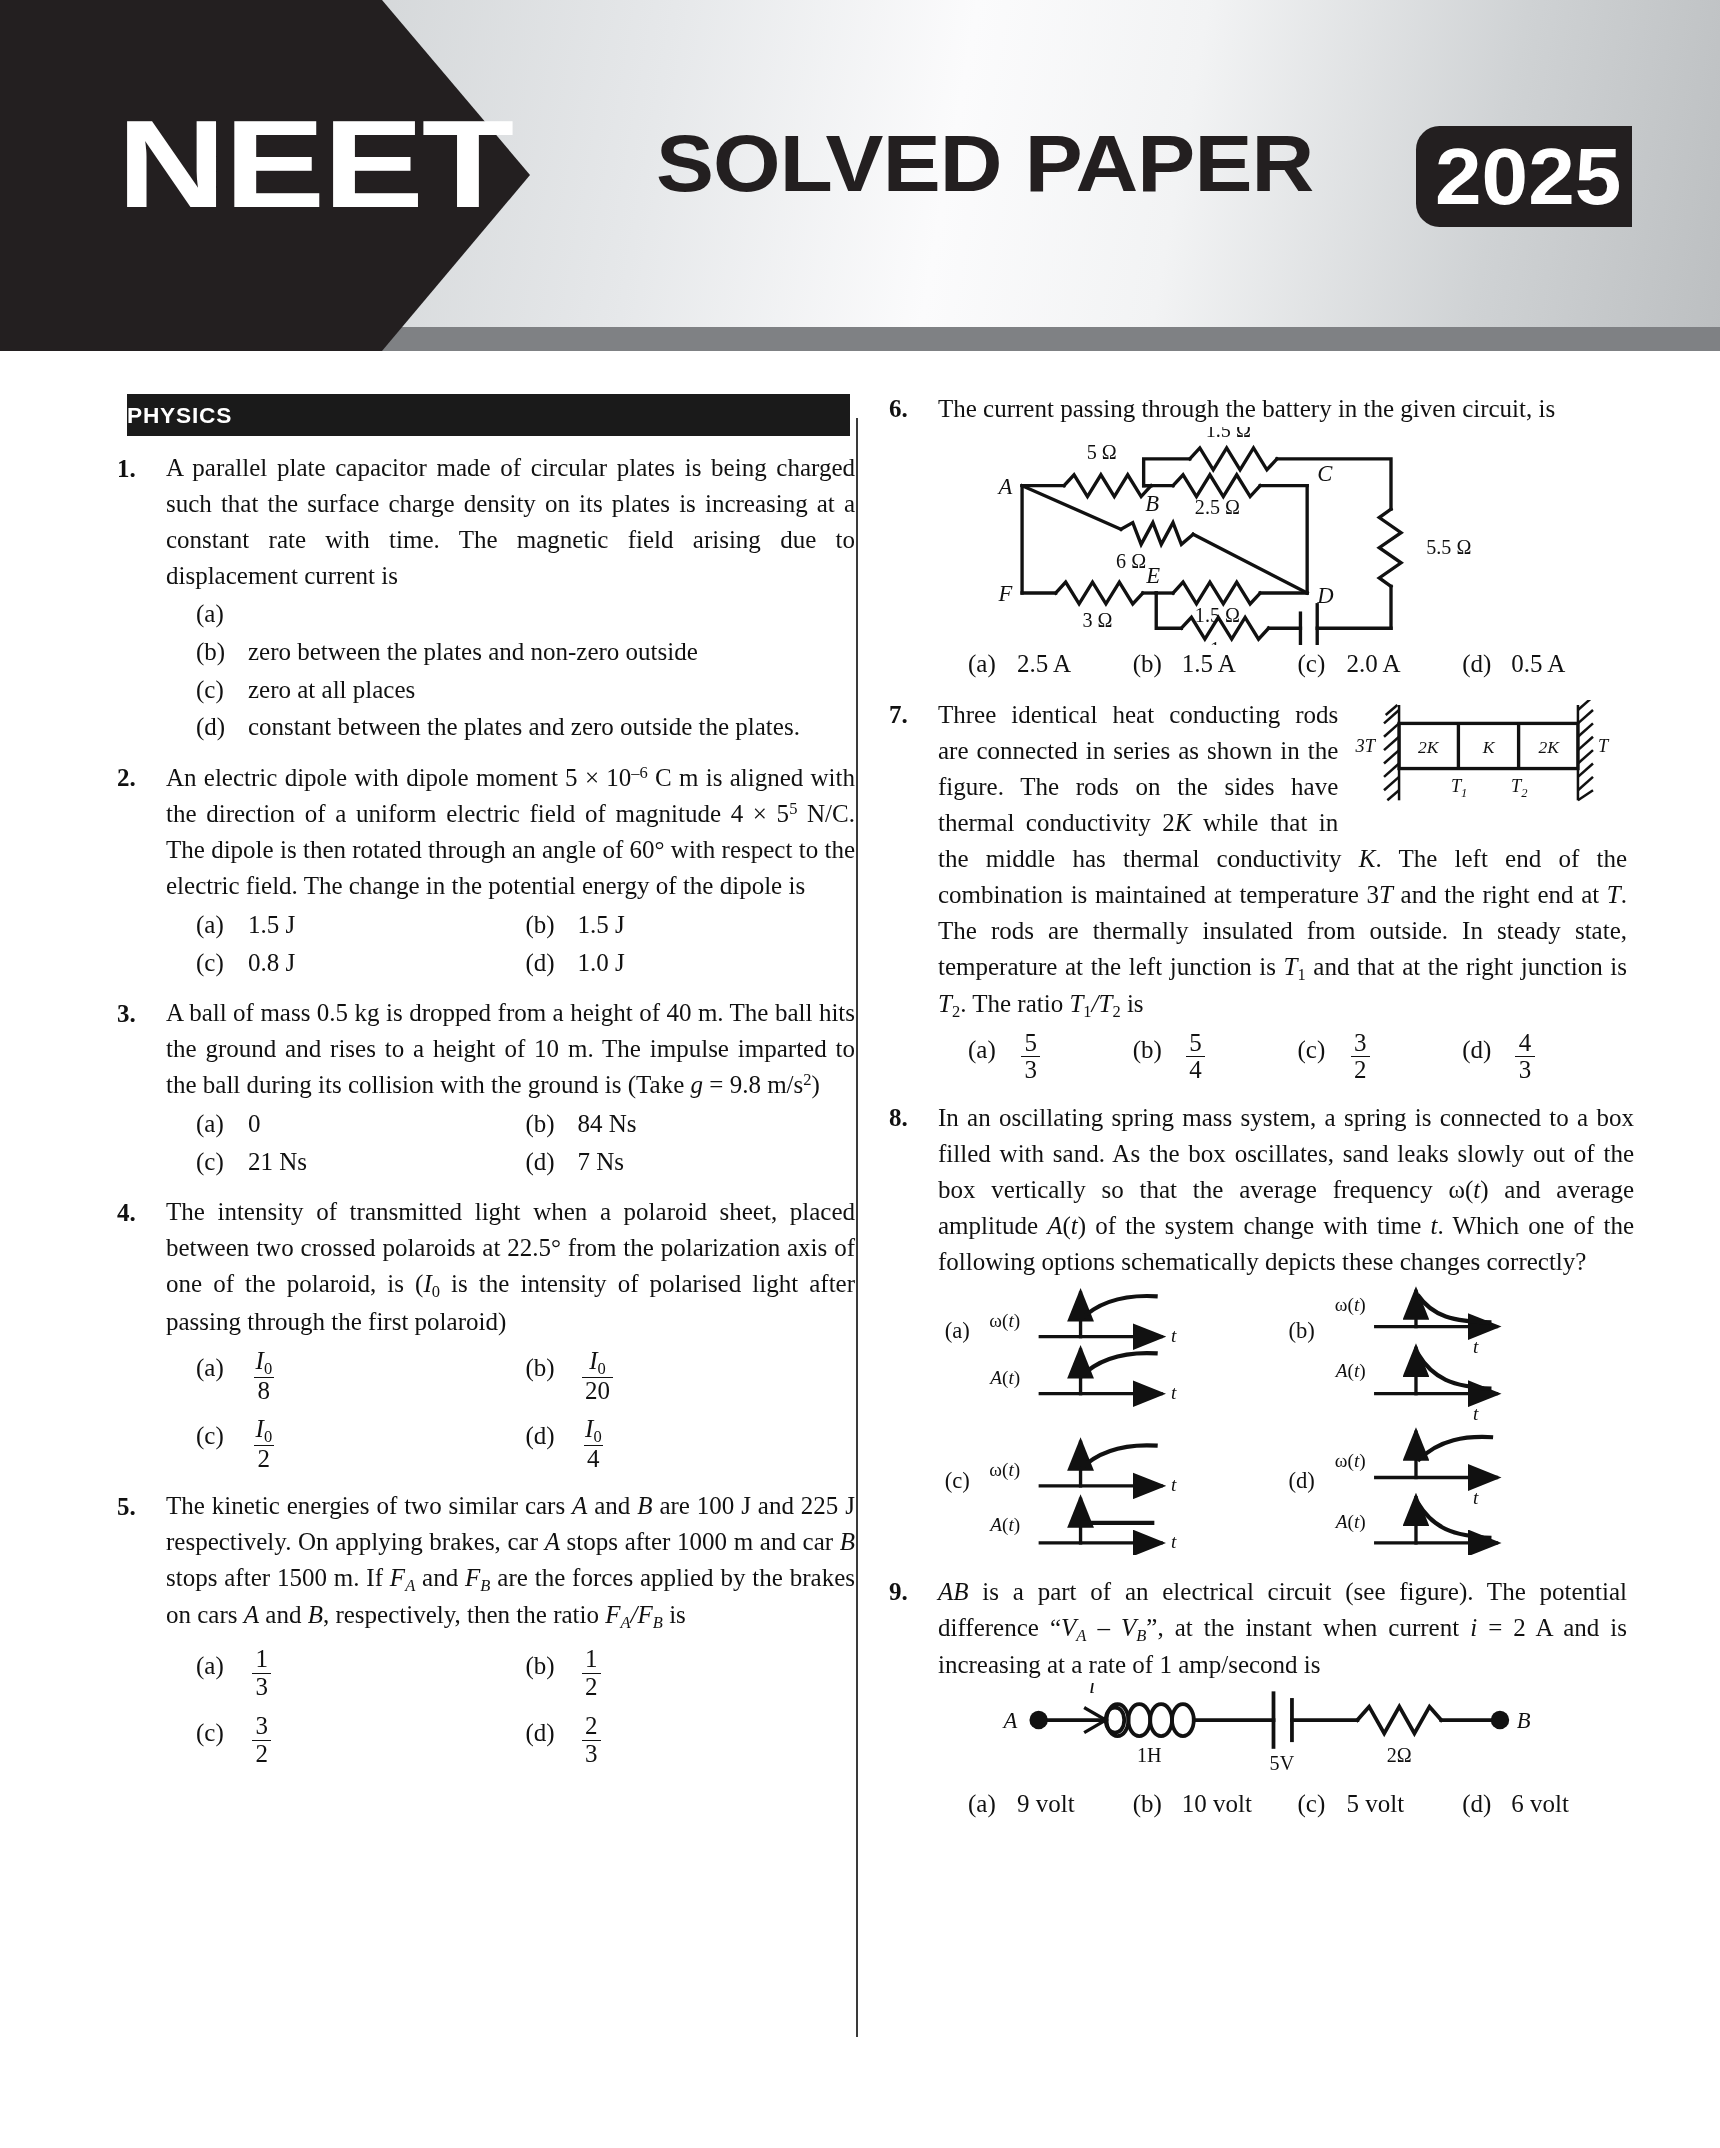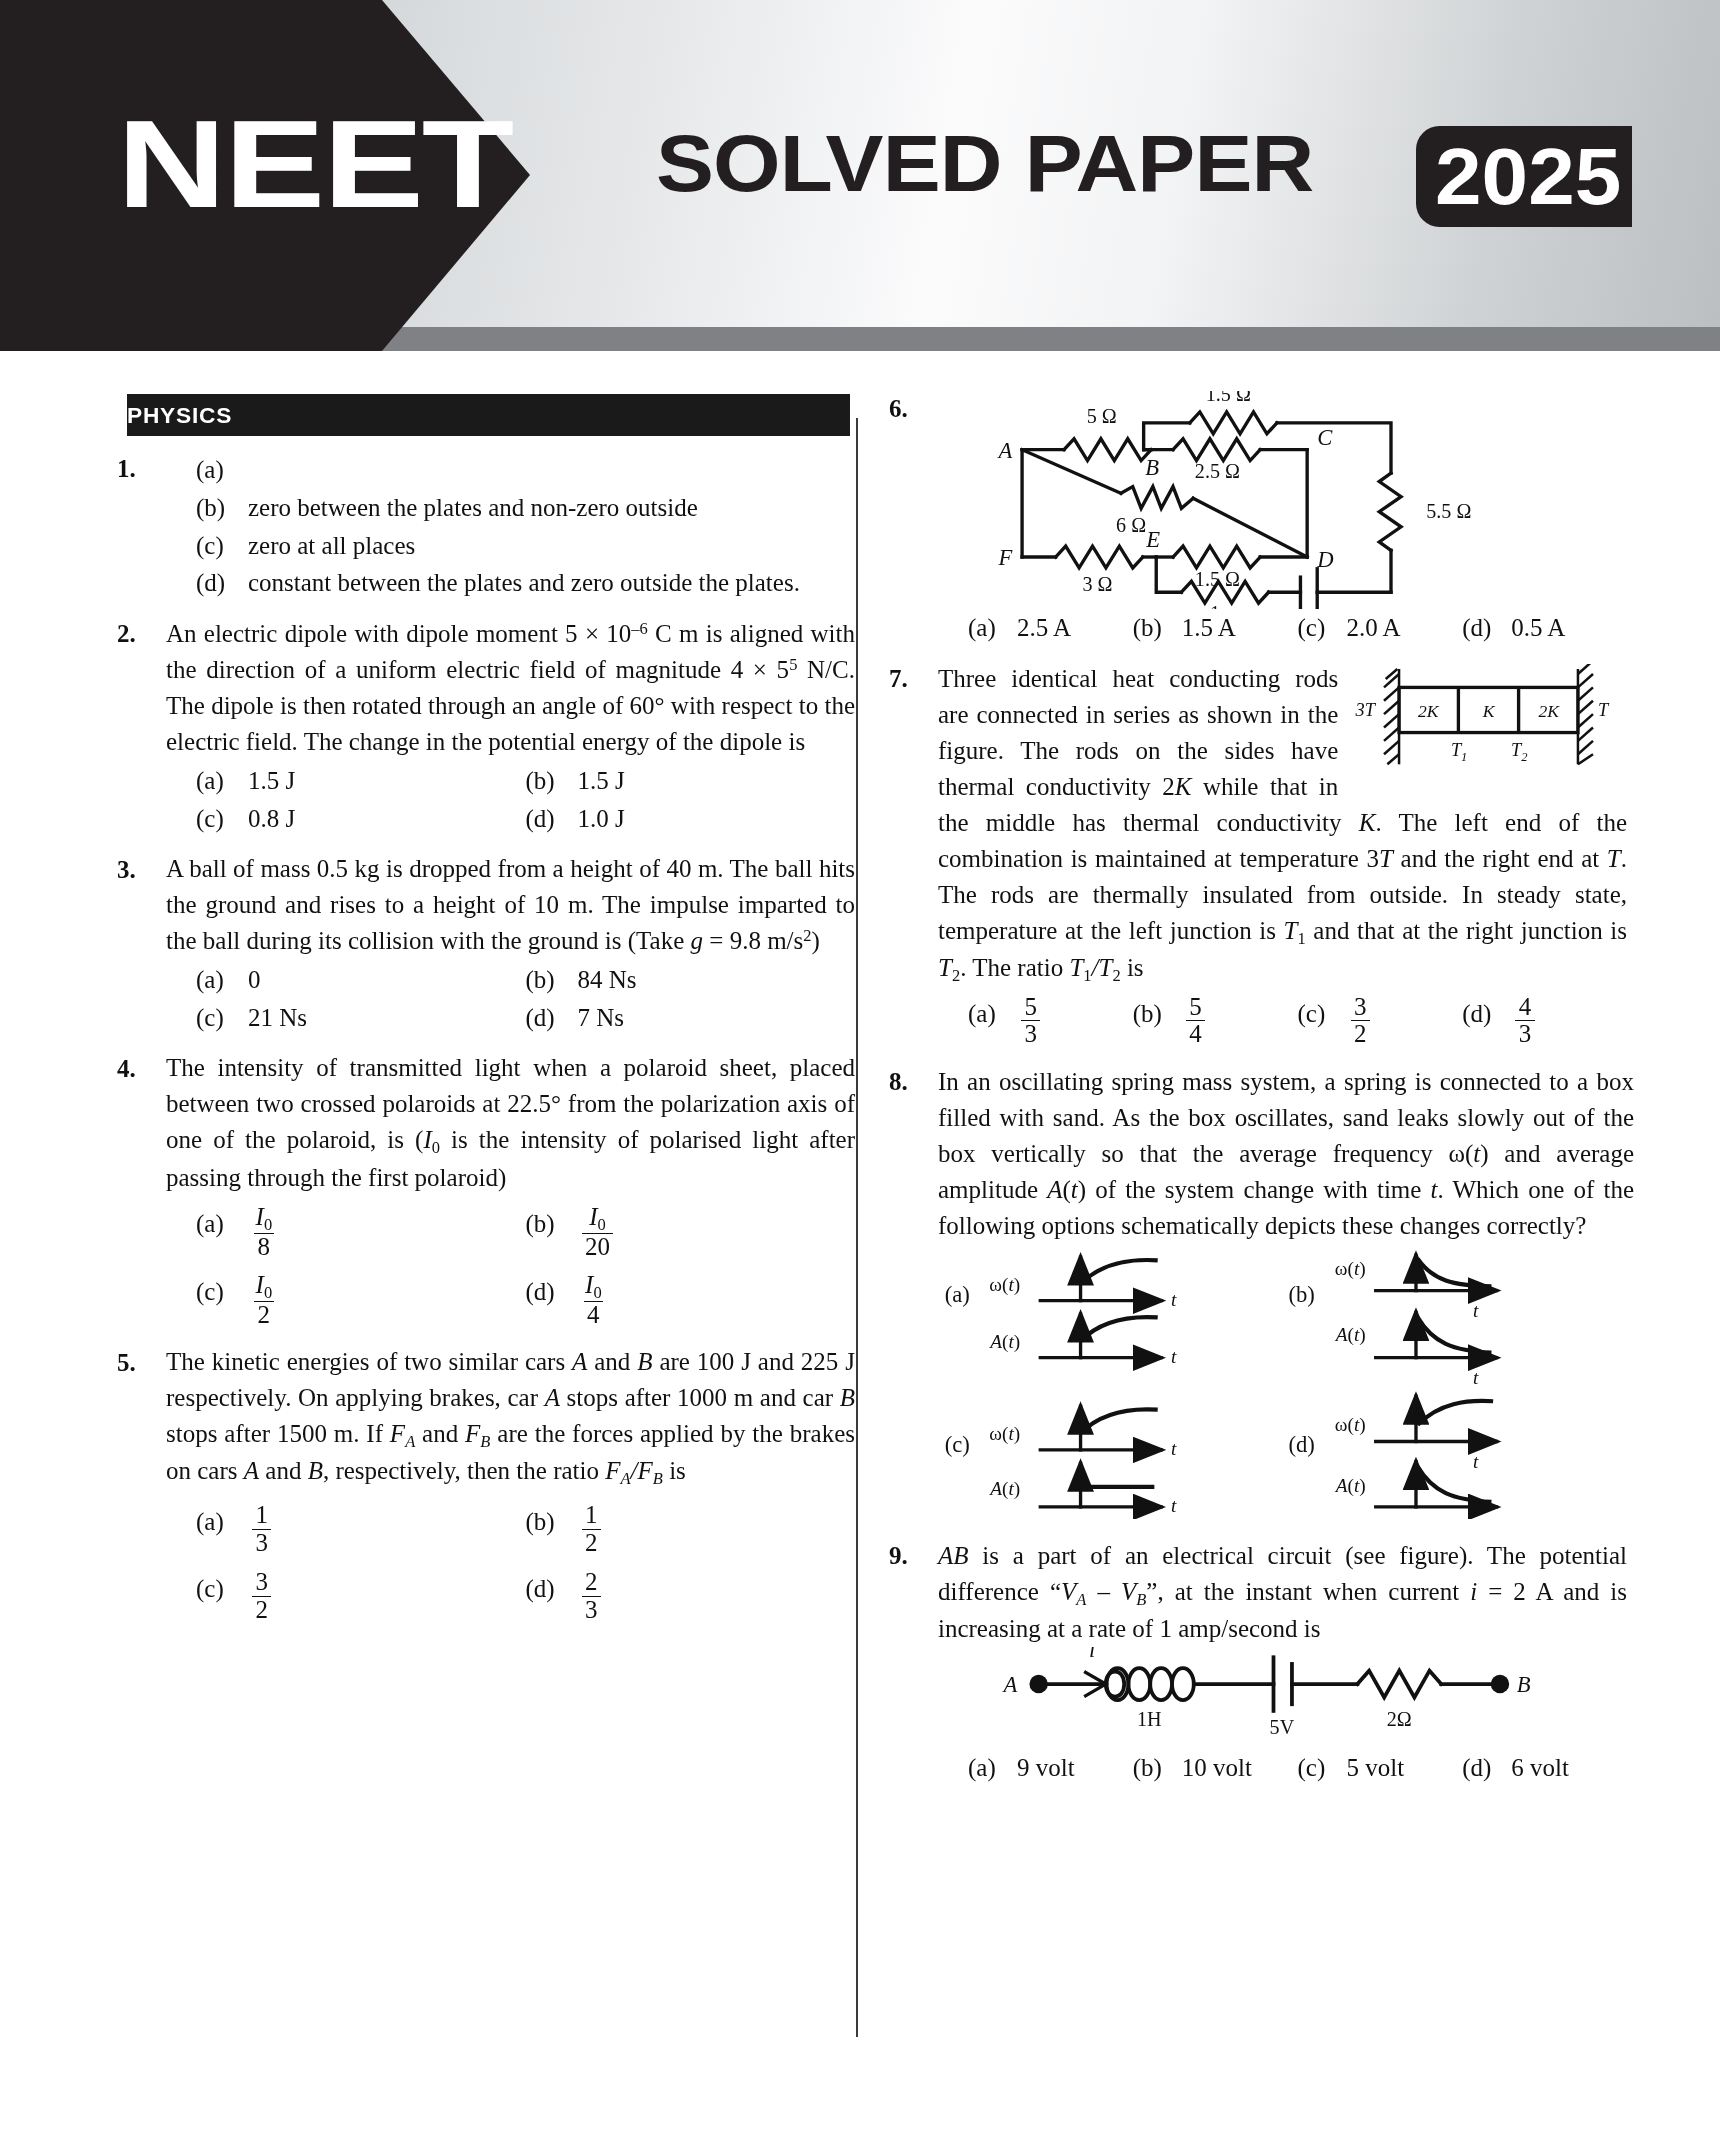--- a/index.html
+++ b/index.html
@@ -86,20 +86,21 @@
 <div class="body-wrap">
   <div class="divider"></div>
 
   <div class="col col-l">
 
     <div class="subject-bar">PHYSICS</div>
 
     <div class="q">
       <div class="qnum">1.</div>
       <div class="qbody">
+        <div>A parallel plate capacitor made of circular plates is being charged such that the surface charge density on its plates is increasing at a constant rate with time. The magnetic field arising due to displacement current is</div>
         <div class="opt-list">
           <div class="opt">
             <span class="lbl">(a)</span>
           </div>
           <div class="opt">
             <span class="lbl">(b)</span>
             <span>zero between the plates and non-zero outside</span>
           </div>
           <div class="opt">
             <span class="lbl">(c)</span>
@@ -253,20 +254,21 @@
       </div>
     </div>
 
   </div>
 
   <div class="col col-r">
 
     <div class="q" style="margin-top:-3.4px;">
       <div class="qnum">6.</div>
       <div class="qbody nojust">
+        <div>The current passing through the battery in the given circuit, is</div>
 
         <div class="fig">
           <svg width="688" height="218" viewBox="0 0 820 260" style="font-size:30px">
             <g stroke="#111" stroke-width="4" fill="none" stroke-linecap="square">
 
               <path d="M245,70 L245,38 L300,38"></path>
               <path d="M300,38 l12,-13 l16,26 l16,-26 l16,26 l16,-26 l16,26 l12,-13"></path>
               <path d="M404,38 L540,38 L540,98"></path>
 
               <path d="M100,70 L150,70"></path>

